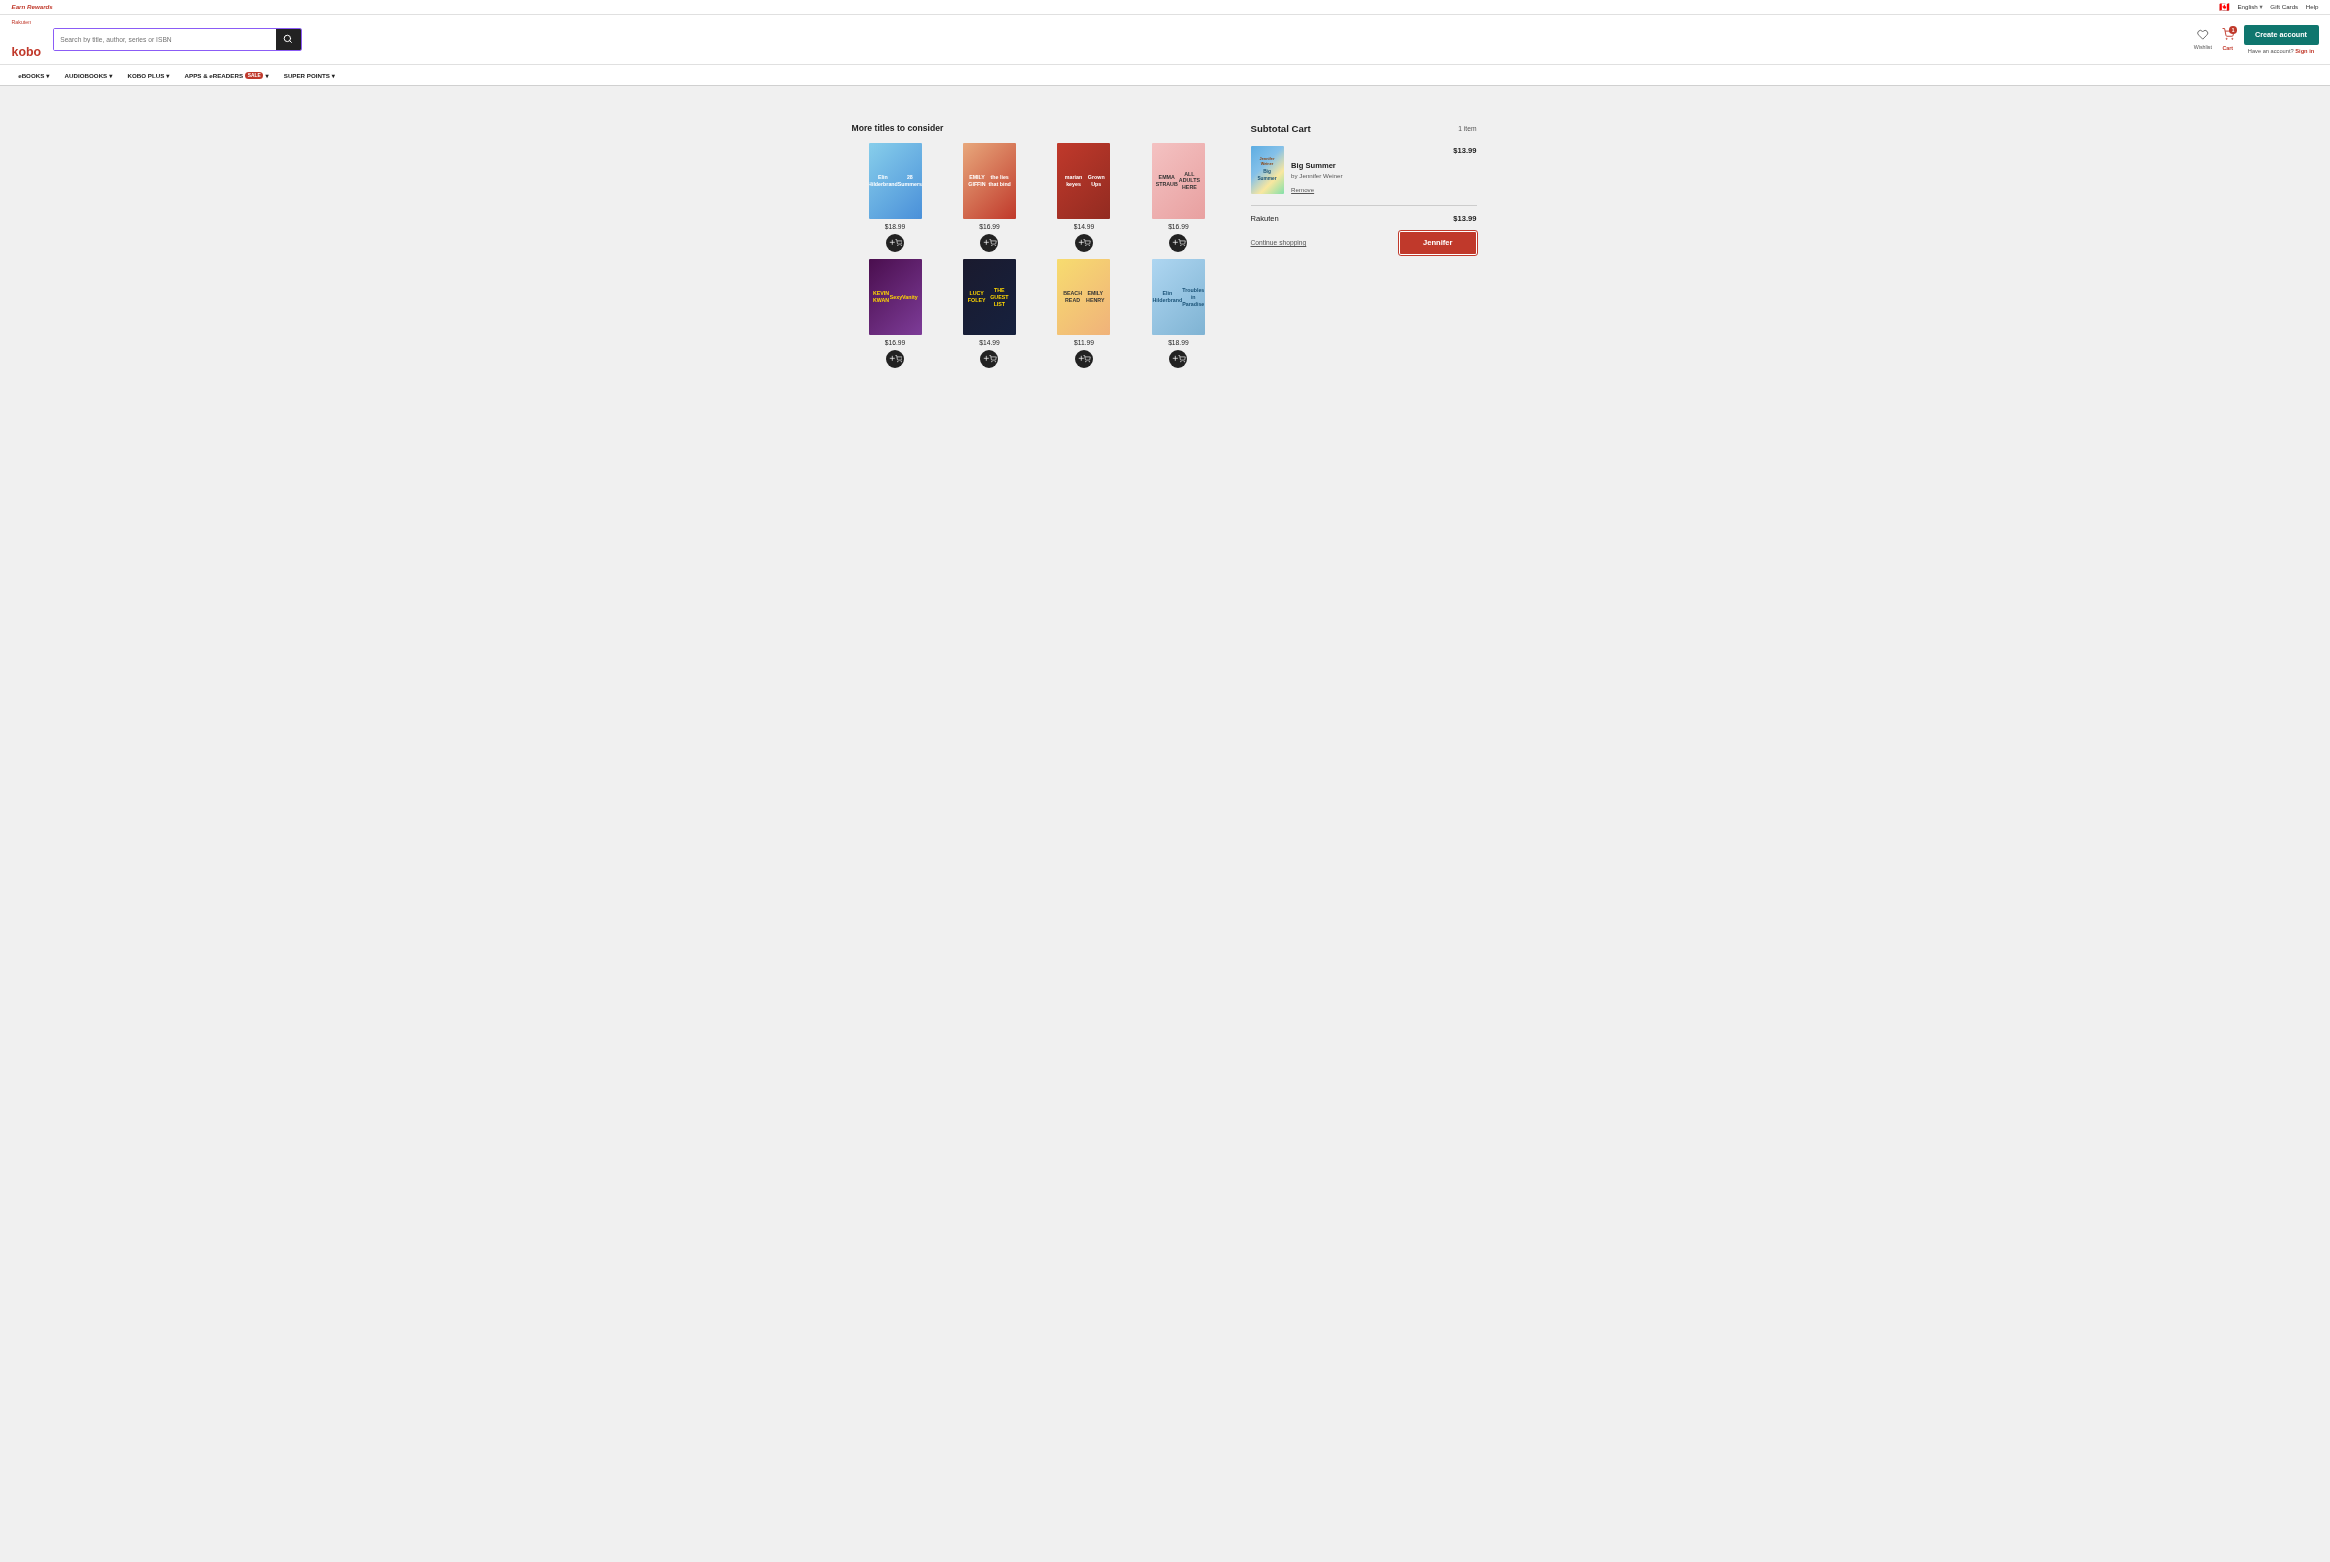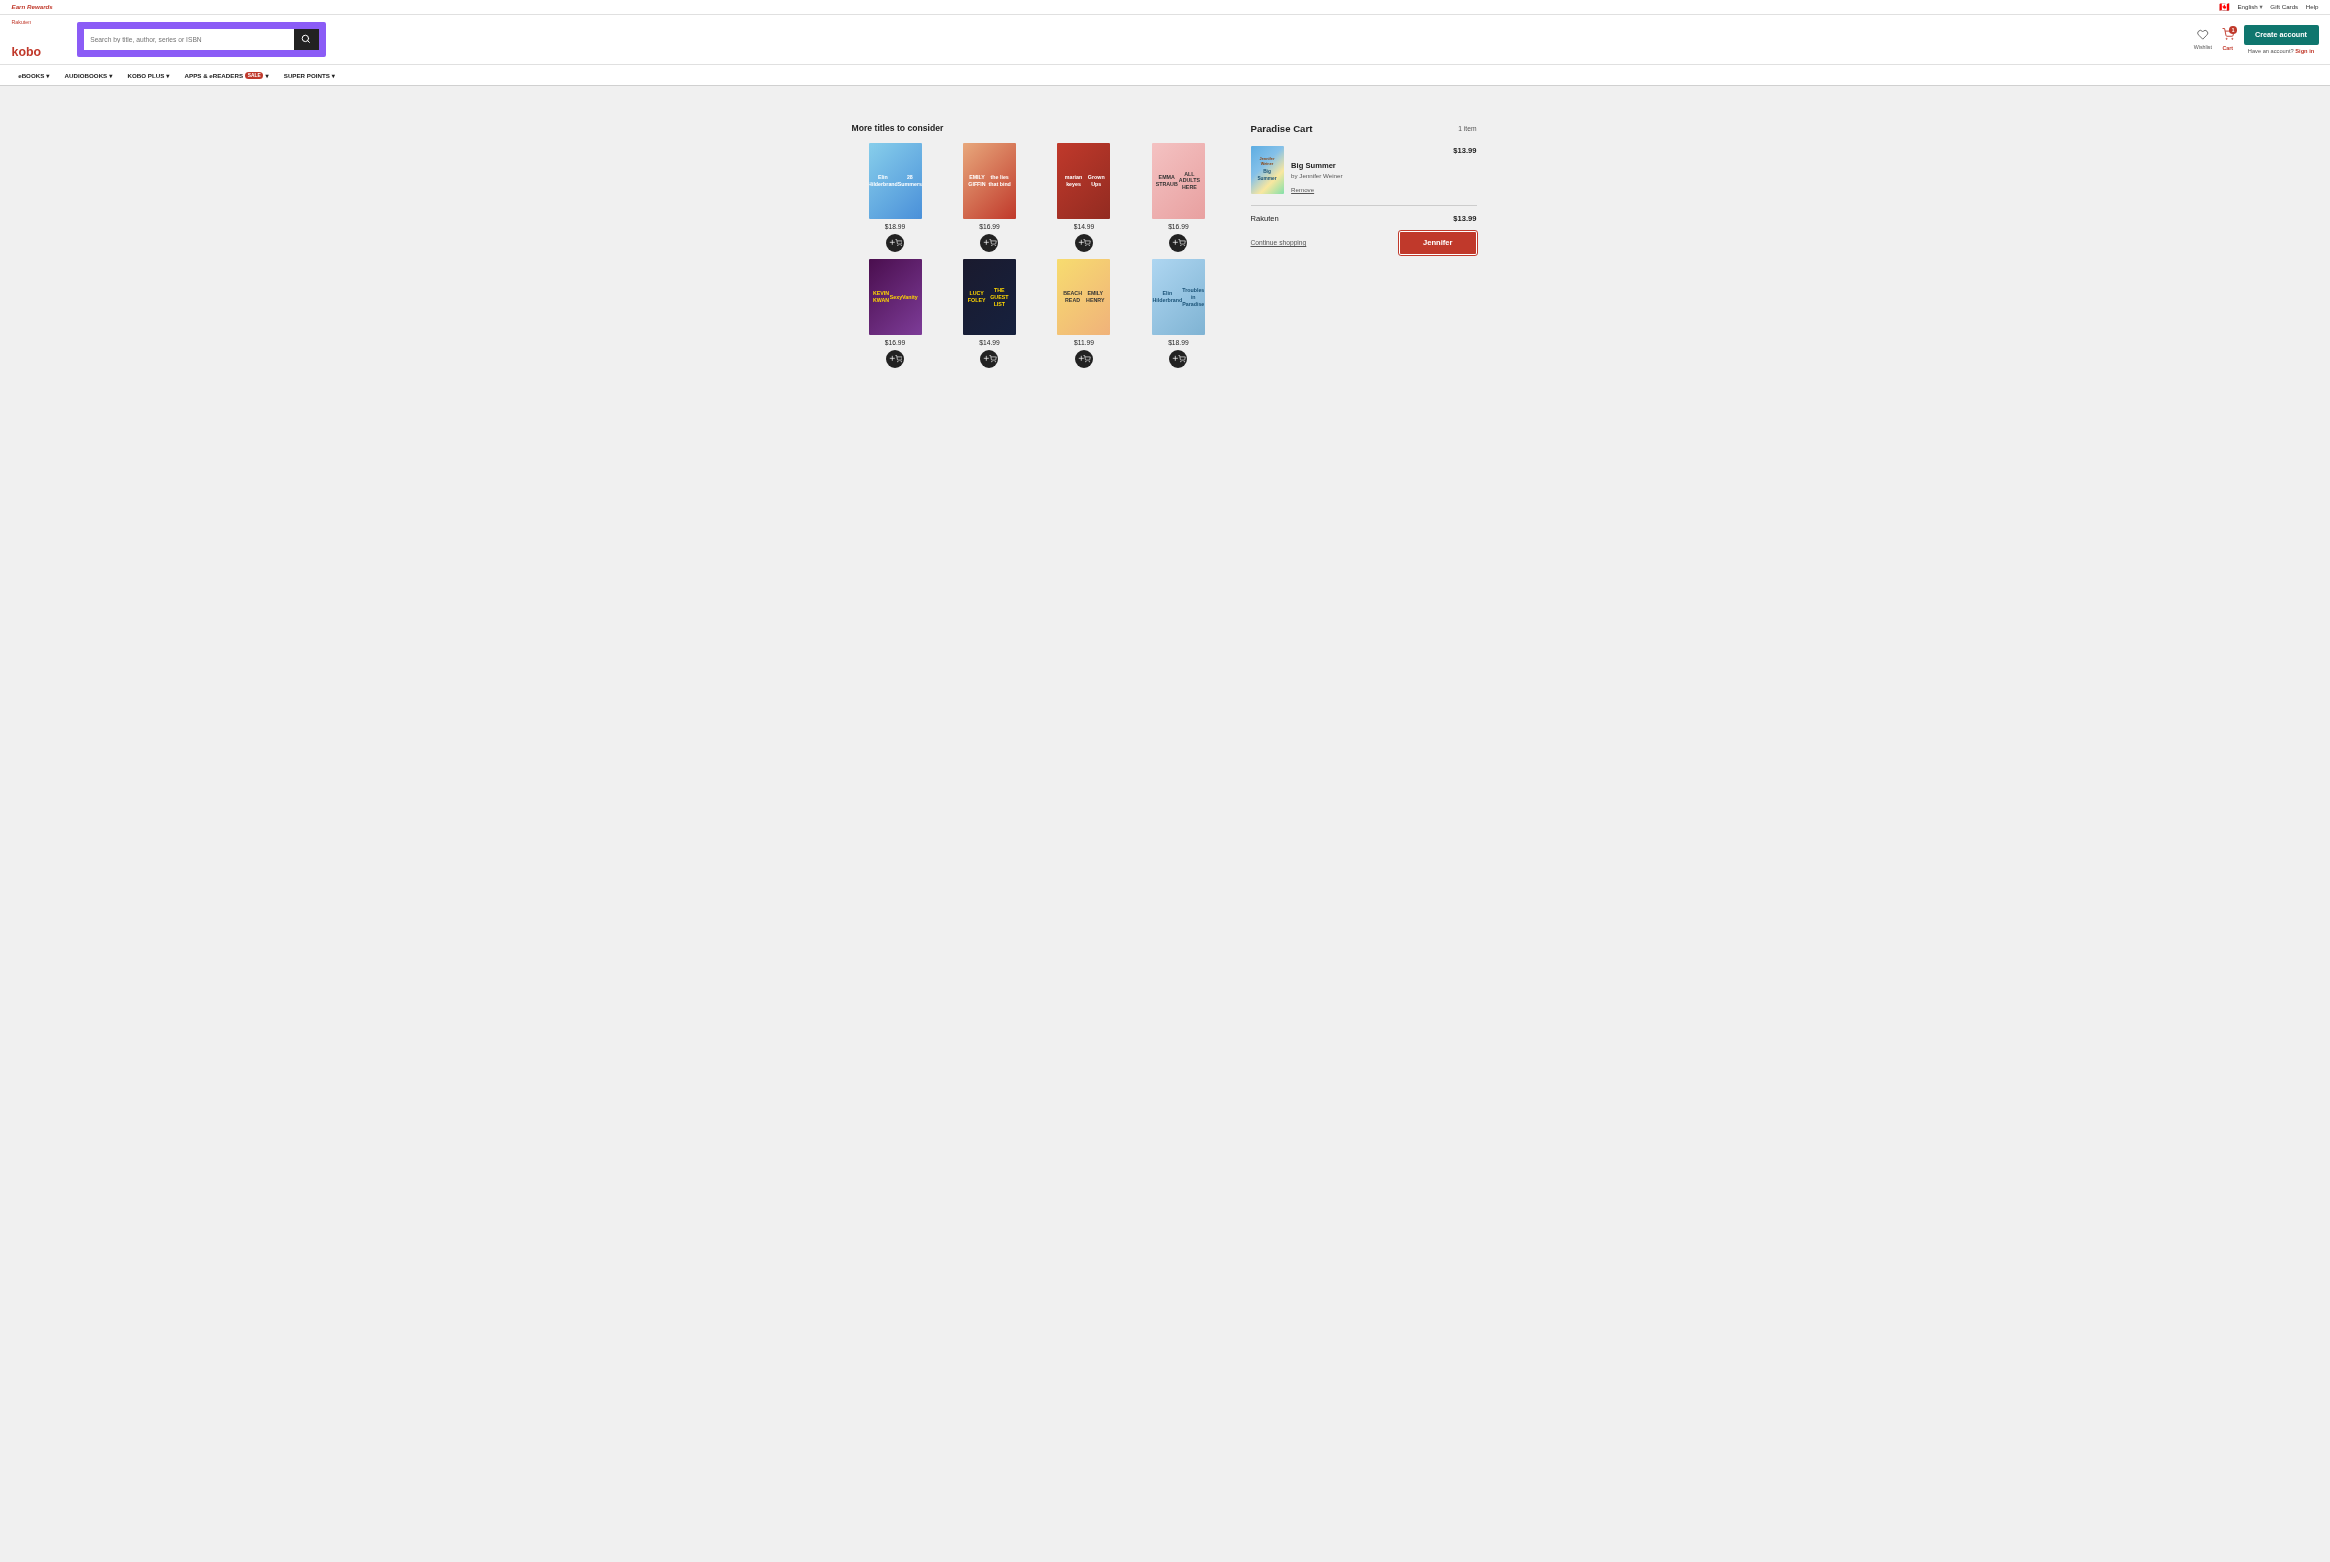--- a/index.html
+++ b/index.html
@@ -46,25 +46,24 @@
       text-decoration: none;
       margin-right: 3.8px;
       gap: 20px;
     }
     .logo-rakuten { color: #c0392b; font-size: 5.3px; font-weight: 500; }
     .logo-kobo { color: #c0392b; font-size: 12.4px; font-weight: 700; }
 
     .search-bar {
       flex: 1;
       display: flex;
-      border: 7px solid #8b5cf6;
+      border: 1px solid #8b5cf6;
       border-radius: 1.9px;
       overflow: hidden;
       max-width: 249px;
-      margin-left: 24px;
     }
     .search-input {
       flex: 1;
       border: none;
       outline: none;
       padding: 4.8px 6.7px;
       font-size: 6.7px;
       color: #999;
     }
     .search-button {
@@ -610,21 +609,21 @@
               <circle cx="20" cy="21" r="1"></circle>
           <path d="M1 1h4l2.68 13.39a2 2 0 0 0 2 1.61h9.72a2 2 0 0 0 2-1.61L23 6H6"></path>
         </svg>
       </button>
     </div>
       </div>
   </div>
 
   <div class="right-panel">
     <div class="cart-header">
-      <span class="cart-title">Paradise Cart</span>
+      <span class="cart-title">Subtotal Cart</span>
       <span class="cart-count">1 item</span>
     </div>
 
     <div class="cart-item">
       <div class="cart-book-cover">
         <div class="cart-book-img" style="background: linear-gradient(135deg, #5DADE2 0%, #85C1E9 40%, #F9E79F 70%, #82E0AA 100%); color: #1a1a1a;">
           <div style="font-size:3.8px;font-weight:bold;text-align:center;padding:1.9px;line-height:1.4">
             <div style="color:#8B4513;">Jennifer</div>
             <div style="color:#8B4513;">Weiner</div>
             <div style="margin-top:1.9px;color:#1a5276;font-size:4.8px;">Big</div>

